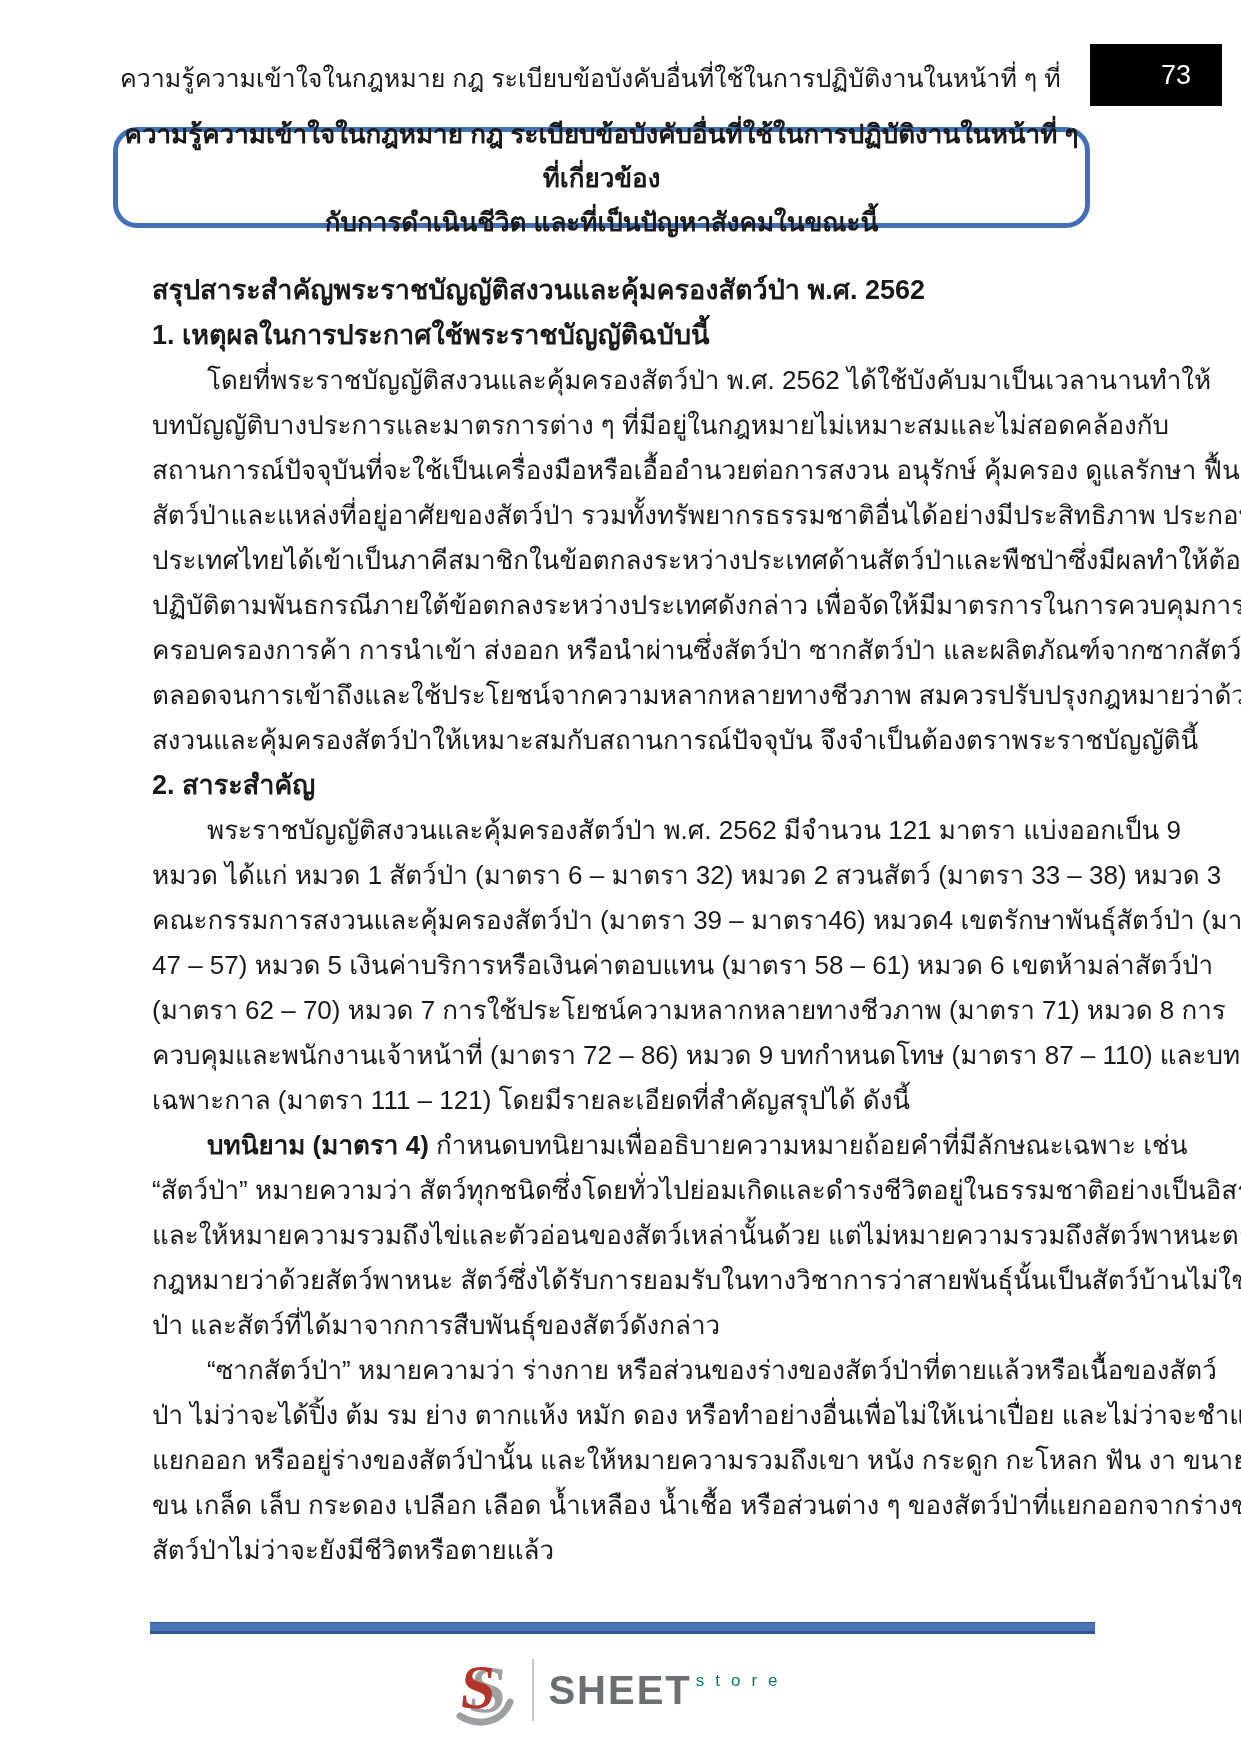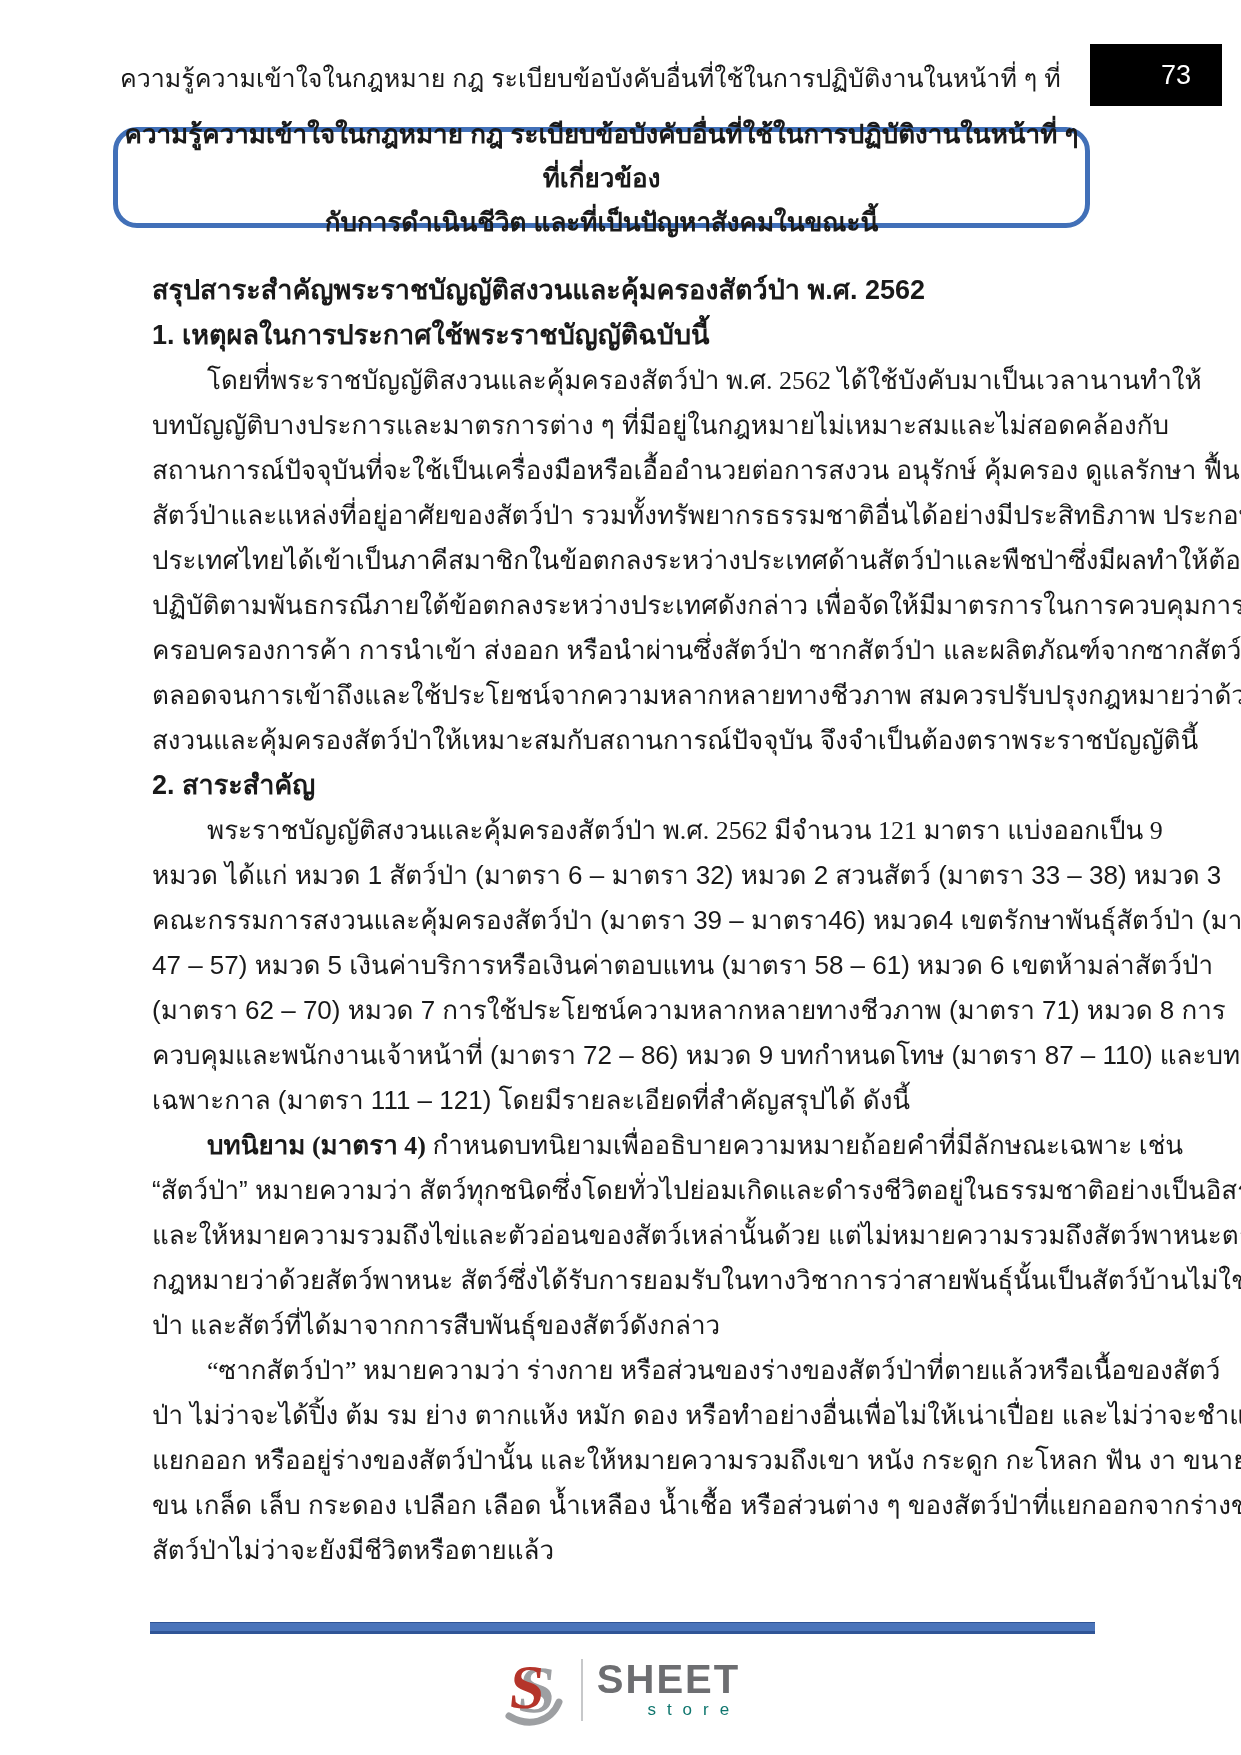--- a/index.html
+++ b/index.html
@@ -40,36 +40,36 @@
     text-align:left;white-space:nowrap;
   }
   .section-heading{
     height:45px;line-height:45px;font-weight:bold;font-size:27px;
     white-space:nowrap;
   }
   .paragraph{margin:0;}
   .line{
     height:45px;line-height:45px;font-size:26px;white-space:nowrap;
   }
-  .line.indent{padding-left:55px;font-family:Liberation Serif, serif;}
+  .line.indent{padding-left:55px;}
   .line b{font-weight:bold;}
   
   .footer-bar{
     position:absolute;top:1622px;left:150px;width:945px;height:8px;
     background:#4a74ba;
     border-top:1px solid #2f5496;
     border-bottom:3px solid #2f5496;
   }
   .footer-logo{
     position:absolute;top:1645px;left:0;width:100%;height:90px;
     display:flex;align-items:center;justify-content:center;gap:14px;
   }
   .logo-emblem{width:66px;height:80px;position:relative;}
   .logo-divider{width:2px;height:62px;background:#c7c8ca;}
-  .brand-block{display:flex;flex-direction:column;align-items:flex-end;}
+  .brand-block{display:flex;flex-direction:row;}
   .brand-name{
     font-size:40px;font-weight:bold;color:#6d6e71;letter-spacing:2px;
     line-height:40px;
   }
   .brand-sub{
     font-size:17px;color:#0f766e;letter-spacing:11px;line-height:22px;
     padding-left:4px;
   }
 </style>
 </head>

